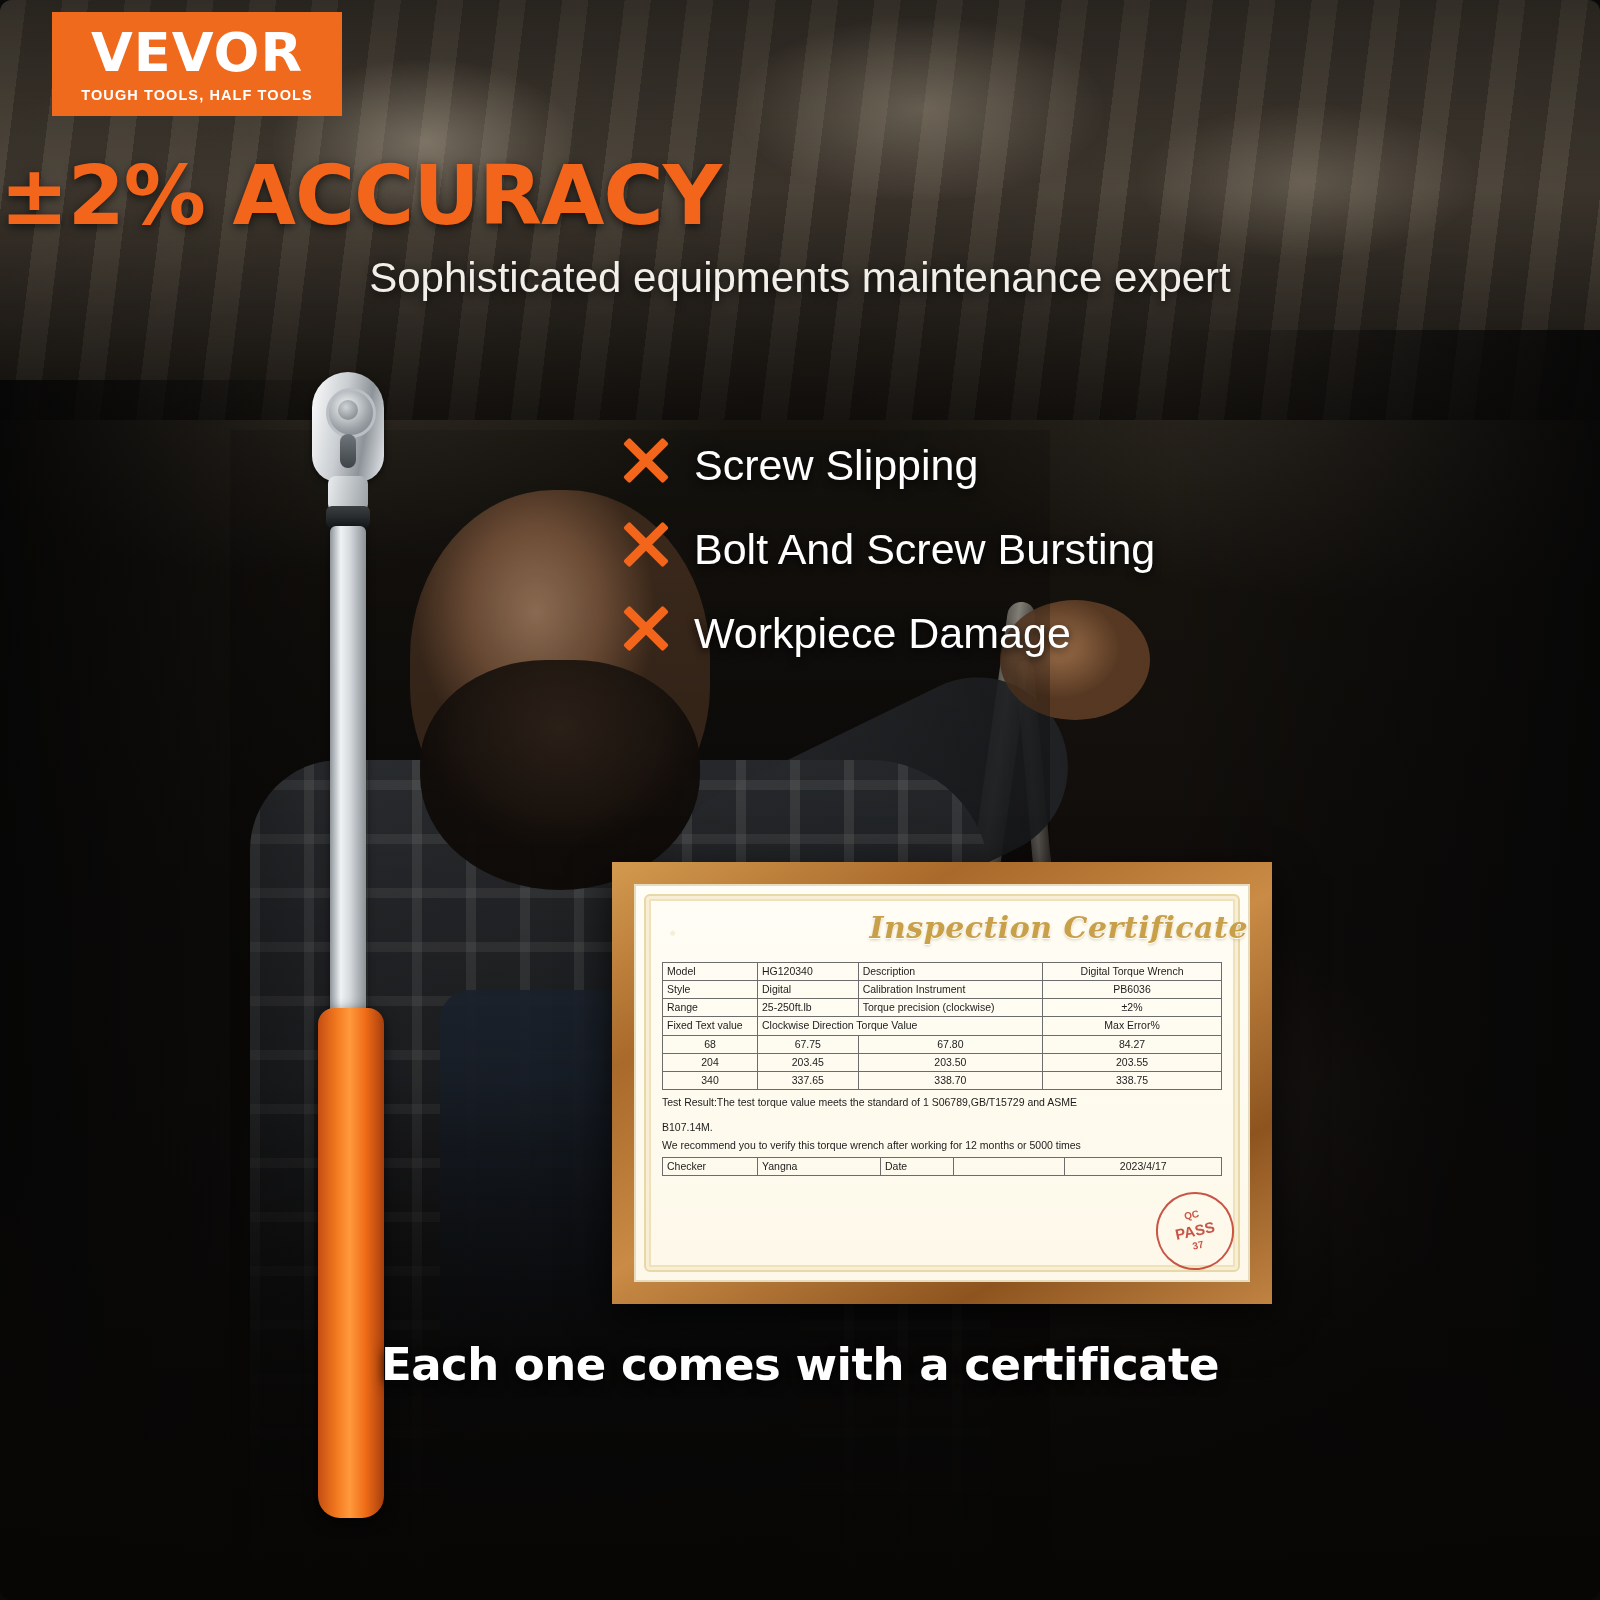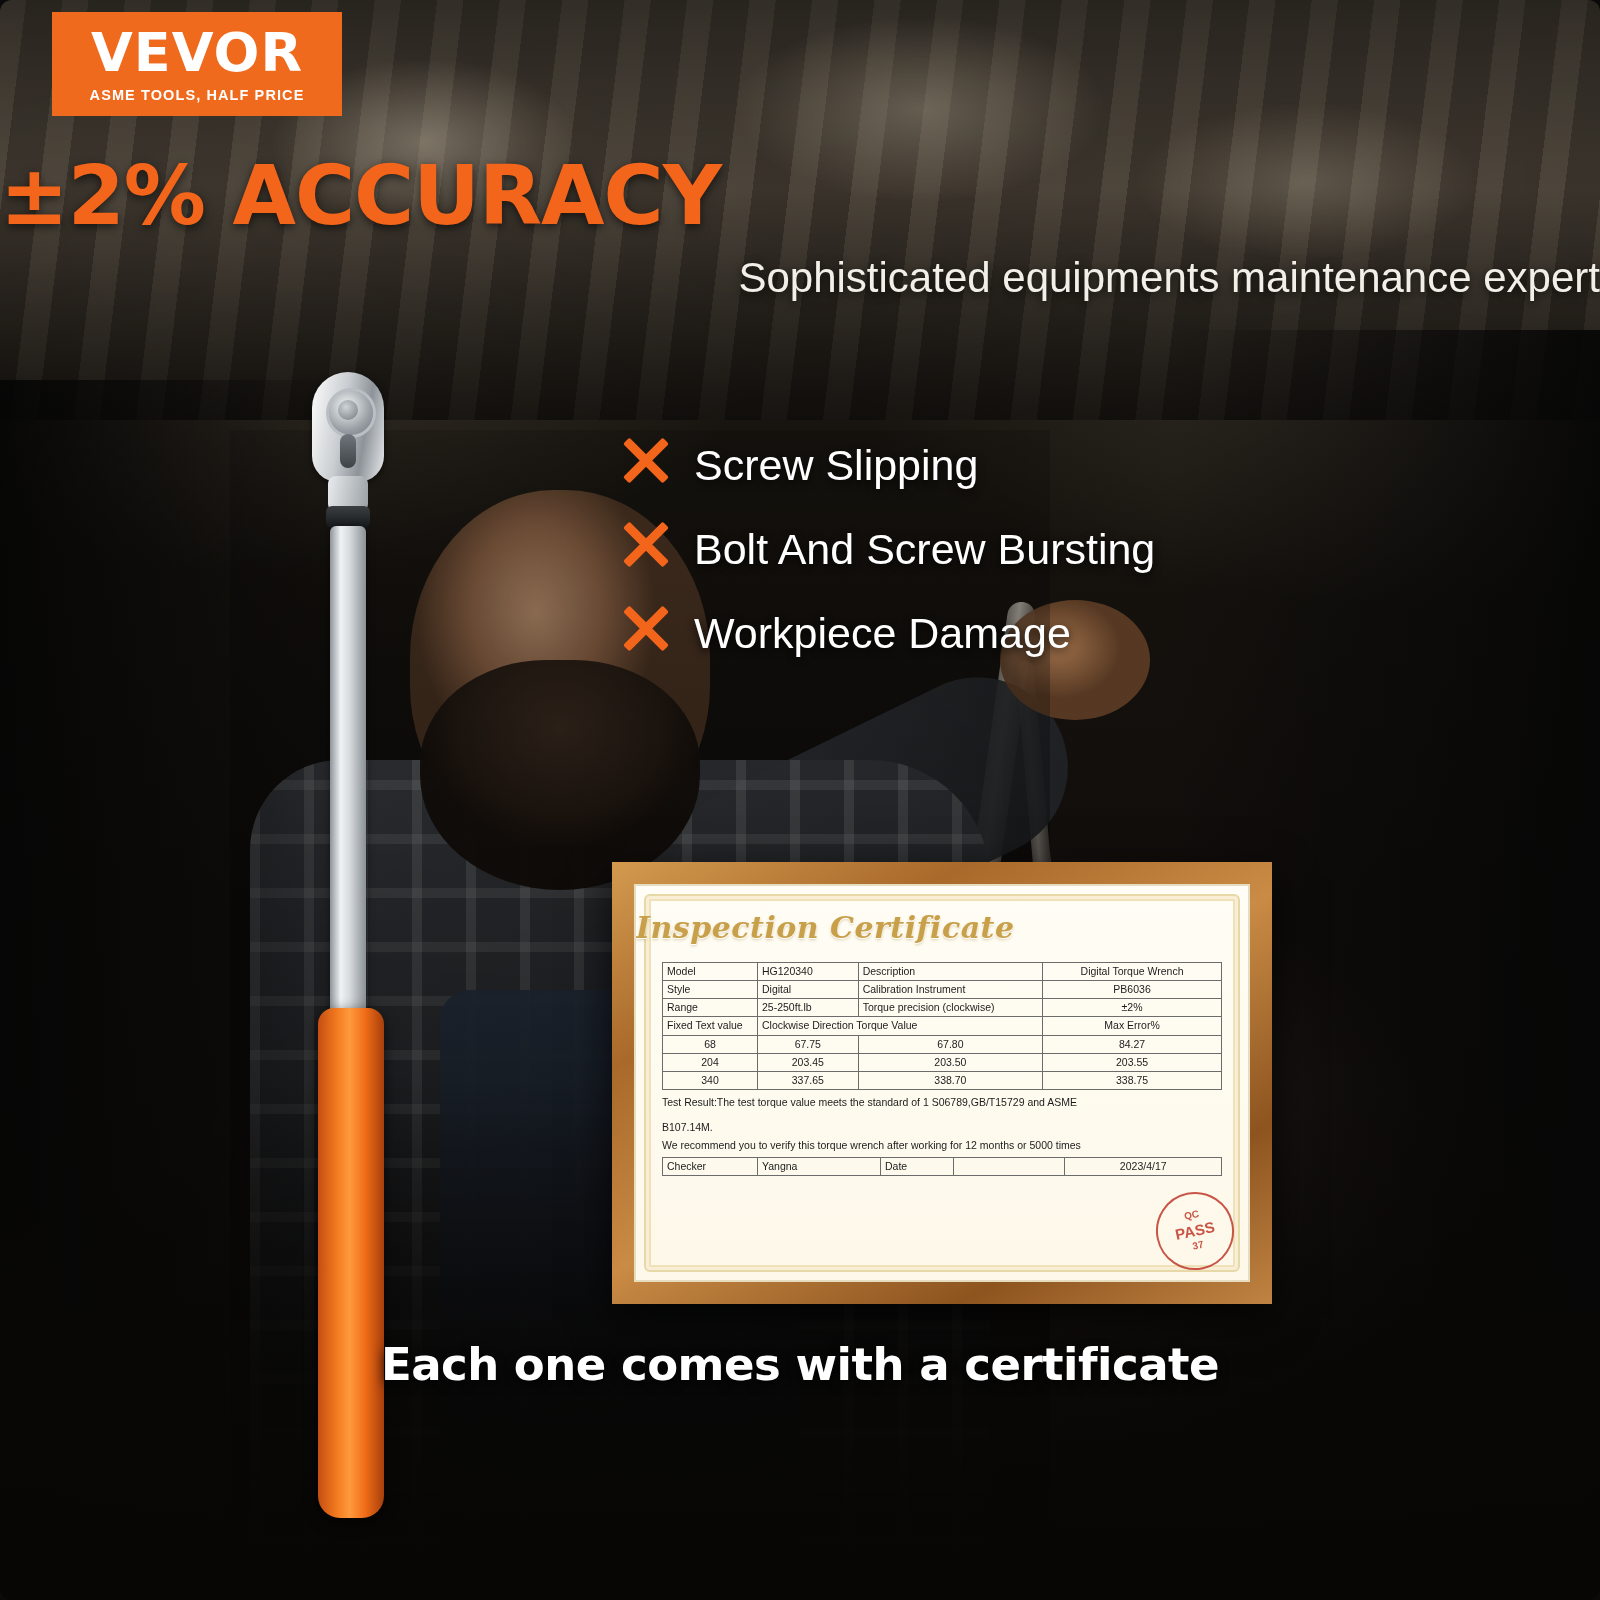--- a/index.html
+++ b/index.html
@@ -73,21 +73,21 @@
     display:flex;flex-direction:column;align-items:center;justify-content:center;}
   .logo .w{color:#fff;font-weight:bold;font-size:54px;letter-spacing:1px;line-height:1;
     font-family:"DejaVu Sans", sans-serif;}
   .logo .t{color:#fff;font-size:14.5px;font-weight:bold;letter-spacing:1.1px;margin-top:7px;}
 
   
   .headline{position:absolute;left:0;top:148px;width:1600px;
     color:#f3651a;font-size:82px;font-weight:bold;letter-spacing:-1px;
     font-family:"DejaVu Sans", sans-serif;
     text-shadow:0 3px 10px rgba(0,0,0,.6);}
-  .subhead{position:absolute;left:0;top:254px;width:1600px;text-align:right;
+  .subhead{position:absolute;left:0;top:254px;width:1600px;text-align:center;
     color:#f2efe9;font-size:42px;font-weight:normal;text-shadow:0 3px 10px rgba(0,0,0,.75);}
 
   
   .bullets{position:absolute;left:612px;top:406px;}
   .bullet{display:flex;align-items:flex-end;height:84px;}
   .bullet .x{width:68px;height:62px;position:relative;flex:0 0 68px;}
   .bullet .x:before,.bullet .x:after{content:"";position:absolute;left:6px;top:28px;width:56px;height:9px;
     background:#f3651a;border-radius:2px;}
   .bullet .x:before{transform:rotate(45deg);}
   .bullet .x:after{transform:rotate(-45deg);}
@@ -122,21 +122,21 @@
     padding:22px;box-sizing:border-box;
     box-shadow:0 14px 40px rgba(0,0,0,.75);}
   .cert-inner{width:100%;height:100%;box-sizing:border-box;background:#fffdf4;
     border:2px solid #e6dcc0;position:relative;overflow:hidden;
     background-image:
       radial-gradient(circle at 6% 12%, rgba(214,186,120,.22) 0 2px, rgba(0,0,0,0) 3px),
       linear-gradient(180deg,#fffdf5,#fdf8e9);
   }
   .cert-orn{position:absolute;inset:8px;border:2px solid #e7d8a8;border-radius:6px;
     box-shadow:inset 0 0 0 3px rgba(247,240,216,.9), inset 0 0 0 5px #efe2bb;}
-  .cert-title{position:absolute;left:0;top:24px;width:100%;text-align:left;
+  .cert-title{position:absolute;left:0;top:24px;width:100%;text-align:right;
     font-family:"DejaVu Serif", serif;font-weight:bold;font-style:italic;
     font-size:30px;color:#c8a04a;letter-spacing:.5px;
     text-shadow:0 1px 0 #fff, 0 2px 3px rgba(160,120,40,.35);}
   .cert-body{position:absolute;left:26px;top:76px;width:calc(100% - 52px);}
   table.cert{border-collapse:collapse;width:100%;font-size:10.5px;color:#1c1c1c;
     font-family:"Liberation Sans", sans-serif;}
   table.cert td{border:1px solid #6c6c6c;padding:2px 4px;line-height:1.25;}
   td.c{text-align:center;}
   .note{font-size:10.5px;color:#1c1c1c;margin-top:5px;line-height:1.5;}
   .note2{font-size:10.5px;color:#1c1c1c;margin-top:10px;}
@@ -170,21 +170,21 @@
     <div class="head"></div>
     <div class="beard"></div>
   </div>
   <div class="man-shade"></div>
   <div class="bg-left"></div>
   <div class="bg-right"></div>
   <div class="bg-darkbottom"></div>
 
   <div class="logo">
     <div class="w">VEVOR</div>
-    <div class="t">ASME TOOLS, HALF PRICE</div>
+    <div class="t">TOUGH TOOLS, HALF TOOLS</div>
   </div>
 
   <div class="headline">±2% ACCURACY</div>
   <div class="subhead">Sophisticated equipments maintenance expert</div>
 
   <div class="bullets">
     <div class="bullet">
       <span class="x"></span>
       <span class="lbl">Screw Slipping</span>
     </div>

